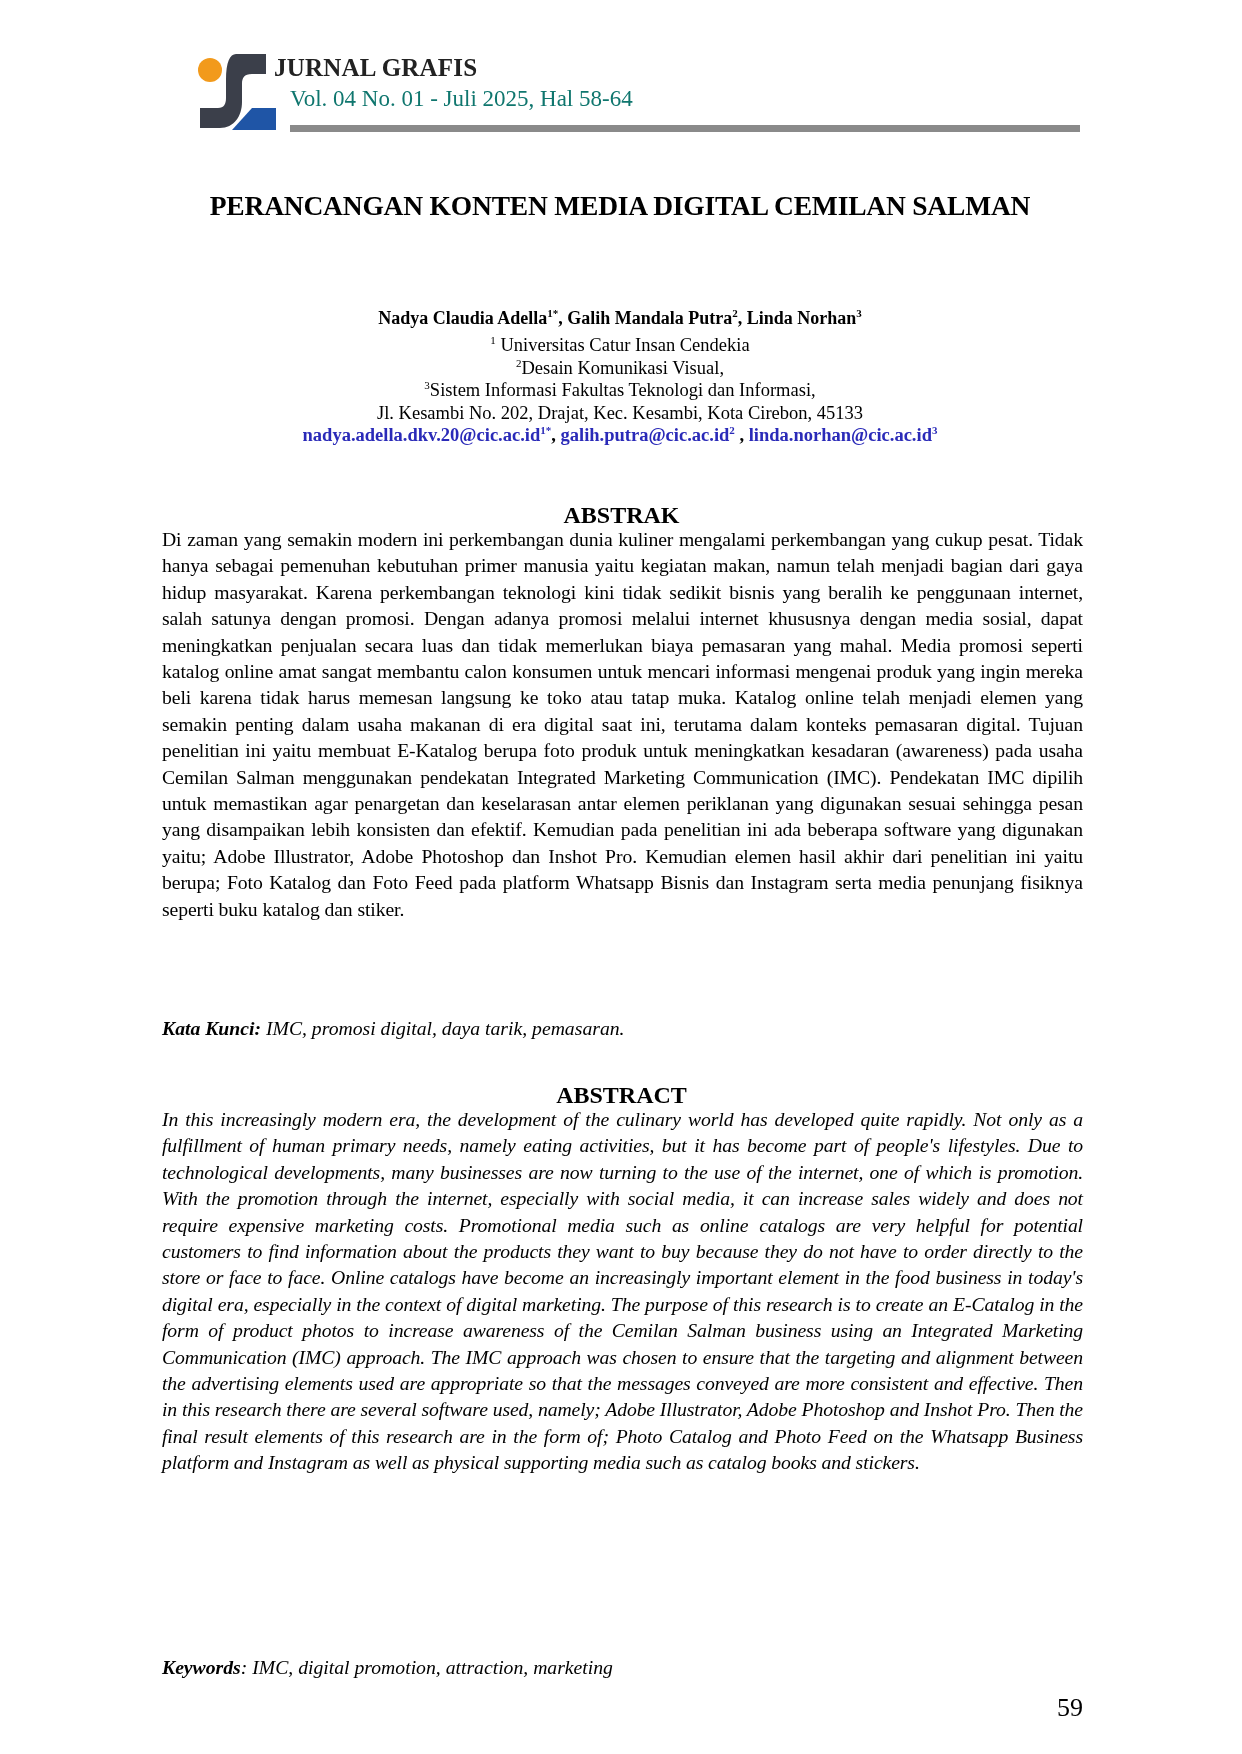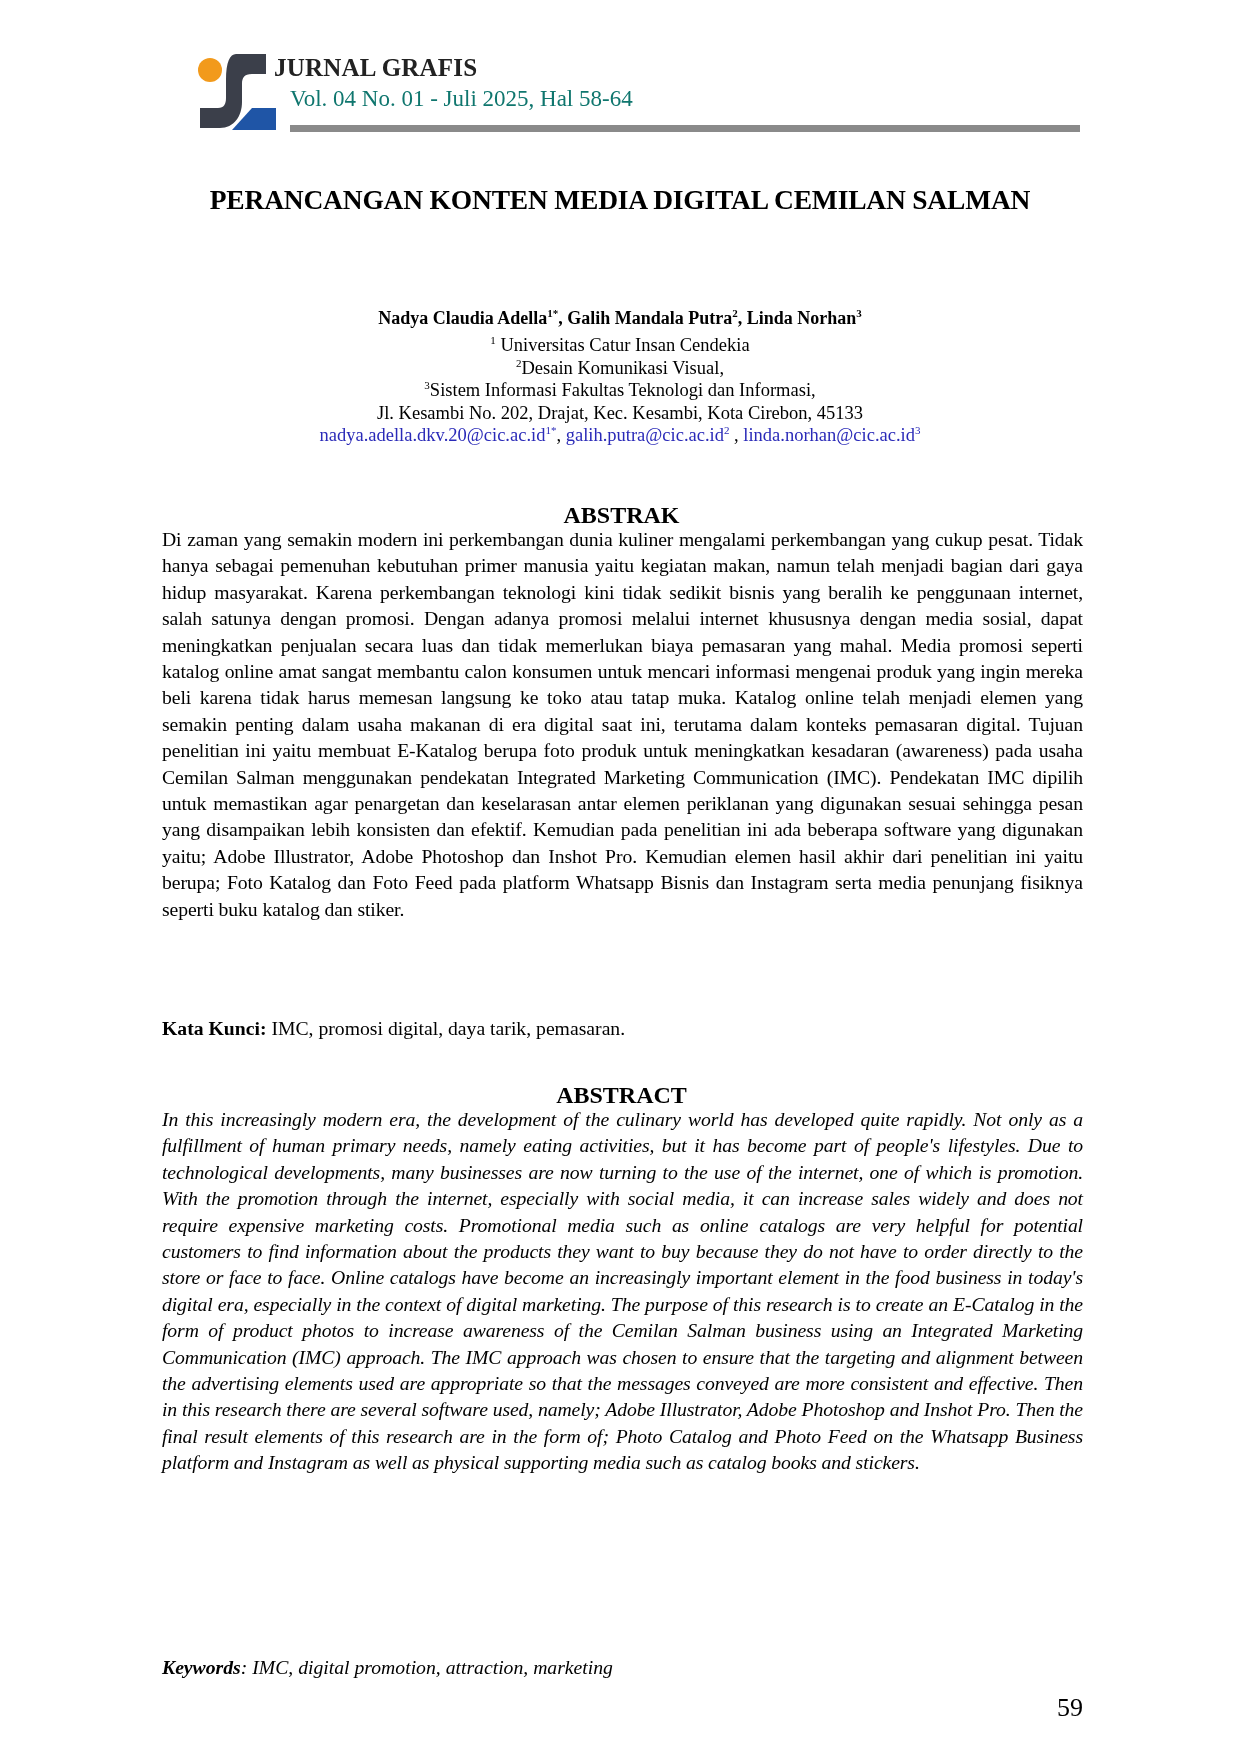--- a/index.html
+++ b/index.html
@@ -13,36 +13,36 @@
     position: absolute; left: 78px; top: 6px; font-size: 25px; font-weight: bold;
     color: #222; letter-spacing: 0.2px; white-space: nowrap;
   }
   .journal-vol {
     position: absolute; left: 94px; top: 38px; font-size: 23px; color: #0f766e; white-space: nowrap;
   }
   .header-rule {
     position: absolute; left: 94px; top: 77px; width: 790px; height: 7px; background: #8a8a8a;
   }
   .title {
-    position: absolute; left: 120px; width: 1000px; top: 184px; text-align: center;
+    position: absolute; left: 120px; width: 1000px; top: 190px; text-align: center;
     font-size: 27.5px; font-weight: bold; line-height: 32px; letter-spacing: -0.2px;
   }
   .title .line { display: block; white-space: nowrap; }
   .title i { font-style: italic; }
   .authors {
     position: absolute; left: 120px; width: 1000px; top: 308px; text-align: center;
     font-size: 18px; font-weight: bold; white-space: nowrap;
   }
   .affil {
     position: absolute; left: 120px; width: 1000px; top: 334px; text-align: center;
     font-size: 18.5px; line-height: 22.5px;
   }
   .affil div { white-space: nowrap; }
   sup { font-size: 11px; line-height: 0; vertical-align: super; }
-  .emails { color: #2a2ab8; }
+  .emails { color: #2a2ab8; font-weight: bold; }
   .emails .sep { color: #000; }
   .abs-head {
     position: absolute; left: 160px; width: 923px; text-align: center;
     font-size: 24px; font-weight: bold;
   }
   .abs-body {
     position: absolute; left: 162px; width: 921px; text-align: justify;
     font-size: 19.7px; line-height: 26.4px; letter-spacing: -0.1px;
   }
   .abs-body.it { font-style: italic; }
@@ -78,19 +78,19 @@
   <div><sup>2</sup><span>Desain Komunikasi Visual,</span></div>
   <div><sup>3</sup><span>Sistem Informasi Fakultas Teknologi dan Informasi,</span></div>
   <div>Jl. Kesambi No. 202, Drajat, Kec. Kesambi, Kota Cirebon, 45133</div>
   <div class="emails">
     <span>nadya.adella.dkv.20@cic.ac.id</span><sup>1*</sup><span class="sep">, </span><span>galih.putra@cic.ac.id</span><sup>2</sup><span class="sep"> , </span><span>linda.norhan@cic.ac.id</span><sup>3</sup>
   </div>
 </div>
 
 <div class="abs-head" style="top:502px;">ABSTRAK</div>
 <div class="abs-body" style="top:526px;">Di zaman yang semakin modern ini perkembangan dunia kuliner mengalami perkembangan yang cukup pesat. Tidak hanya sebagai pemenuhan kebutuhan primer manusia yaitu kegiatan makan, namun telah menjadi bagian dari gaya hidup masyarakat. Karena perkembangan teknologi kini tidak sedikit bisnis yang beralih ke penggunaan internet, salah satunya dengan promosi. Dengan adanya promosi melalui internet khususnya dengan media sosial, dapat meningkatkan penjualan secara luas dan tidak memerlukan biaya pemasaran yang mahal. Media promosi seperti katalog online amat sangat membantu calon konsumen untuk mencari informasi mengenai produk yang ingin mereka beli karena tidak harus memesan langsung ke toko atau tatap muka. Katalog online telah menjadi elemen yang semakin penting dalam usaha makanan di era digital saat ini, terutama dalam konteks pemasaran digital. Tujuan penelitian ini yaitu membuat E-Katalog berupa foto produk untuk meningkatkan kesadaran (awareness) pada usaha Cemilan Salman menggunakan pendekatan Integrated Marketing Communication (IMC). Pendekatan IMC dipilih untuk memastikan agar penargetan dan keselarasan antar elemen periklanan yang digunakan sesuai sehingga pesan yang disampaikan lebih konsisten dan efektif. Kemudian pada penelitian ini ada beberapa software yang digunakan yaitu; Adobe Illustrator, Adobe Photoshop dan Inshot Pro. Kemudian elemen hasil akhir dari penelitian ini yaitu berupa; Foto Katalog dan Foto Feed pada platform Whatsapp Bisnis dan Instagram serta media penunjang fisiknya seperti buku katalog dan stiker.</div>
-<div class="kw" style="top:1017px;"><b>Kata Kunci:</b><span> IMC, promosi digital, daya tarik, pemasaran.</span></div>
+<div class="kw" style="top:1017px;font-style:italic;"><b>Kata Kunci:</b><span> IMC, promosi digital, daya tarik, pemasaran.</span></div>
 
 <div class="abs-head" style="top:1082px;">ABSTRACT</div>
 <div class="abs-body it" style="top:1106px;">In this increasingly modern era, the development of the culinary world has developed quite rapidly. Not only as a fulfillment of human primary needs, namely eating activities, but it has become part of people's lifestyles. Due to technological developments, many businesses are now turning to the use of the internet, one of which is promotion. With the promotion through the internet, especially with social media, it can increase sales widely and does not require expensive marketing costs. Promotional media such as online catalogs are very helpful for potential customers to find information about the products they want to buy because they do not have to order directly to the store or face to face. Online catalogs have become an increasingly important element in the food business in today's digital era, especially in the context of digital marketing. The purpose of this research is to create an E-Catalog in the form of product photos to increase awareness of the Cemilan Salman business using an Integrated Marketing Communication (IMC) approach. The IMC approach was chosen to ensure that the targeting and alignment between the advertising elements used are appropriate so that the messages conveyed are more consistent and effective. Then in this research there are several software used, namely; Adobe Illustrator, Adobe Photoshop and Inshot Pro. Then the final result elements of this research are in the form of; Photo Catalog and Photo Feed on the Whatsapp Business platform and Instagram as well as physical supporting media such as catalog books and stickers.</div>
 <div class="kw it" style="top:1656px;"><b>Keywords</b><span>: IMC, digital promotion, attraction, marketing</span></div>
 
 <div class="page-num">59</div>
 
 </body></html>

